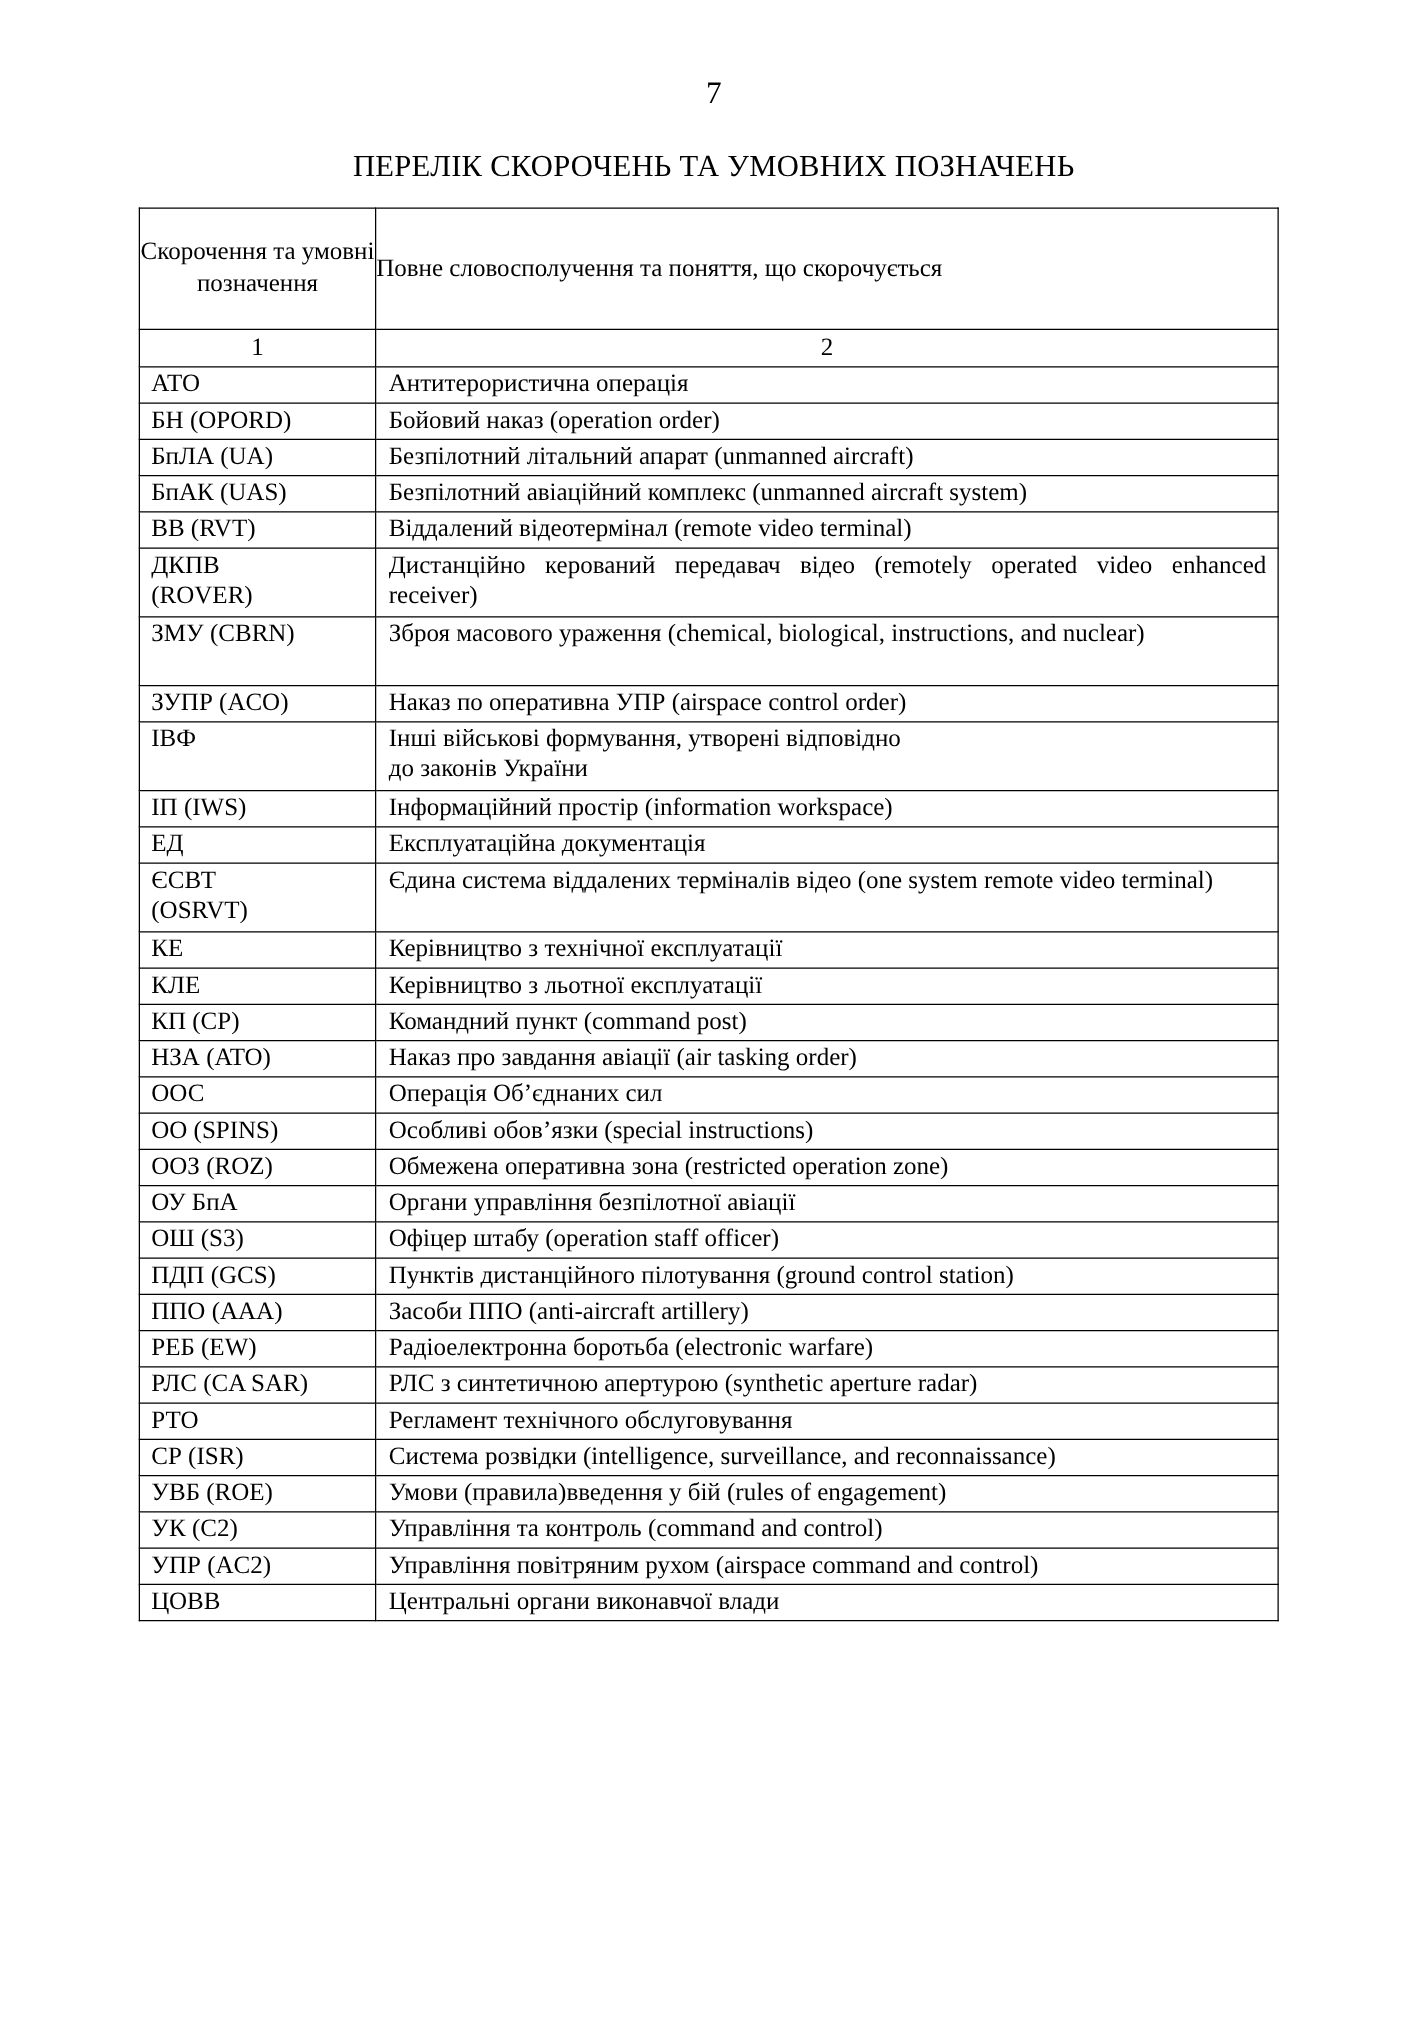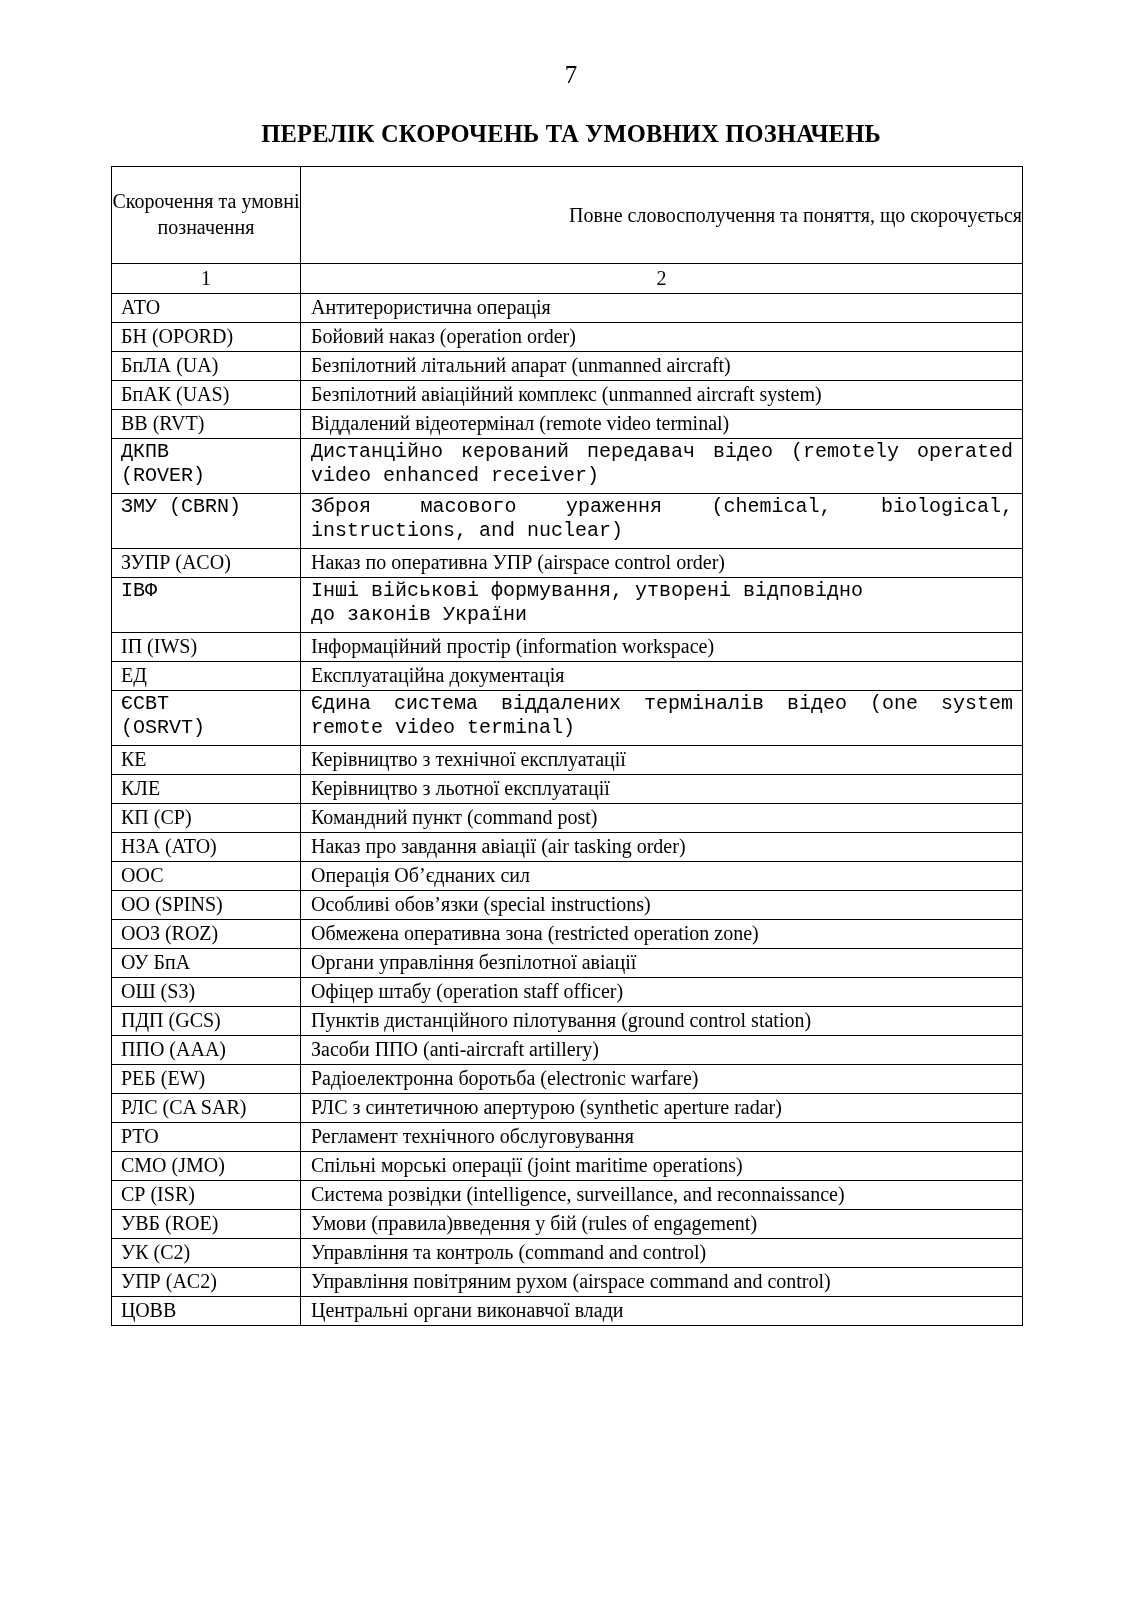--- a/index.html
+++ b/index.html
@@ -32,21 +32,21 @@
     font-size: 25px;
     line-height: 1;
   }
   .doc-title {
     position: absolute;
     left: 0;
     top: 122px;
     width: 1142px;
     text-align: center;
     font-size: 24.5px;
-    font-weight: bold;
+    font-weight: normal;
     letter-spacing: 0.2px;
     line-height: 1;
   }
   table.abbrev-table {
     position: absolute;
     left: 111px;
     top: 166px;
     width: 911px;
     border-collapse: collapse;
     table-layout: fixed;
@@ -64,42 +64,42 @@
   tr.head-row td {
     height: 96px;
     vertical-align: middle;
   }
   td.head-abbrev {
     text-align: center;
     line-height: 1.28;
     padding: 2px 6px;
   }
   td.head-full {
-    text-align: right;
+    text-align: left;
     padding: 2px 10px;
   }
   
   tr.num-row td {
     height: 29px;
     text-align: center;
     vertical-align: middle;
   }
   
   tr.body-row td.cell-abbrev {
     padding: 1px 4px 1px 9px;
     line-height: 1.2;
     white-space: pre-line;
   }
   tr.body-row td.cell-full {
     padding: 1px 9px 1px 10px;
     line-height: 1.2;
     white-space: pre-line;
   }
   tr.body-row td { height: 26px; }
-  tr.body-row.two-line td { height: 52px; font-family: Liberation Mono, monospace; }
+  tr.body-row.two-line td { height: 52px; }
   tr.body-row.justify td.cell-full {
     text-align: justify;
     text-align-last: left;
     white-space: normal;
     hyphens: none;
   }
 </style>
 </head>
 <body>
 
@@ -227,24 +227,20 @@
         </tr>
         <tr class="body-row">
           <td class="cell-abbrev">РЛС (CA SAR)</td>
           <td class="cell-full">РЛС з синтетичною апертурою (synthetic aperture radar)</td>
         </tr>
         <tr class="body-row">
           <td class="cell-abbrev">РТО</td>
           <td class="cell-full">Регламент технічного обслуговування</td>
         </tr>
         <tr class="body-row">
-          <td class="cell-abbrev">СМО (JMO)</td>
-          <td class="cell-full">Спільні морські операції (joint maritime operations)</td>
-        </tr>
-        <tr class="body-row">
           <td class="cell-abbrev">СР (ISR)</td>
           <td class="cell-full">Система розвідки (intelligence, surveillance, and reconnaissance)</td>
         </tr>
         <tr class="body-row">
           <td class="cell-abbrev">УВБ (ROE)</td>
           <td class="cell-full">Умови (правила)введення у бій (rules of engagement)</td>
         </tr>
         <tr class="body-row">
           <td class="cell-abbrev">УК (C2)</td>
           <td class="cell-full">Управління та контроль (command and control)</td>

